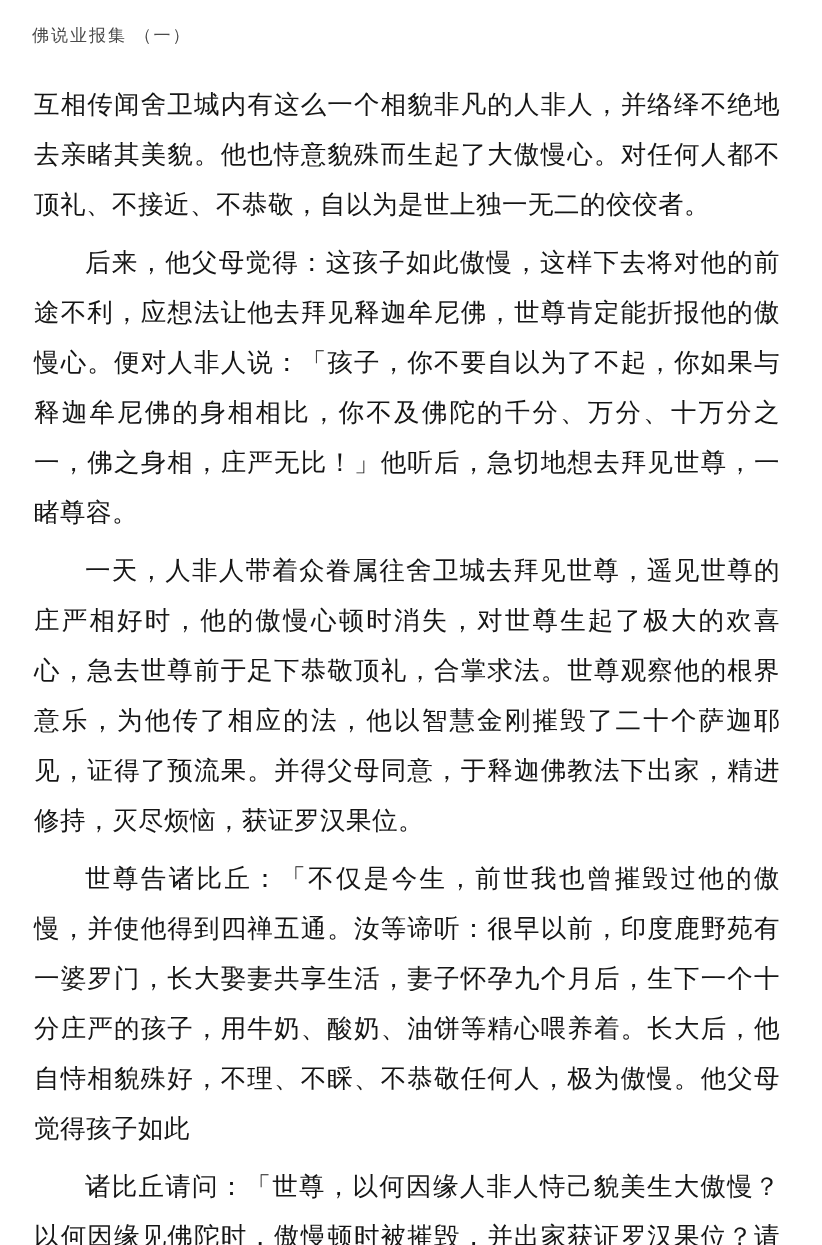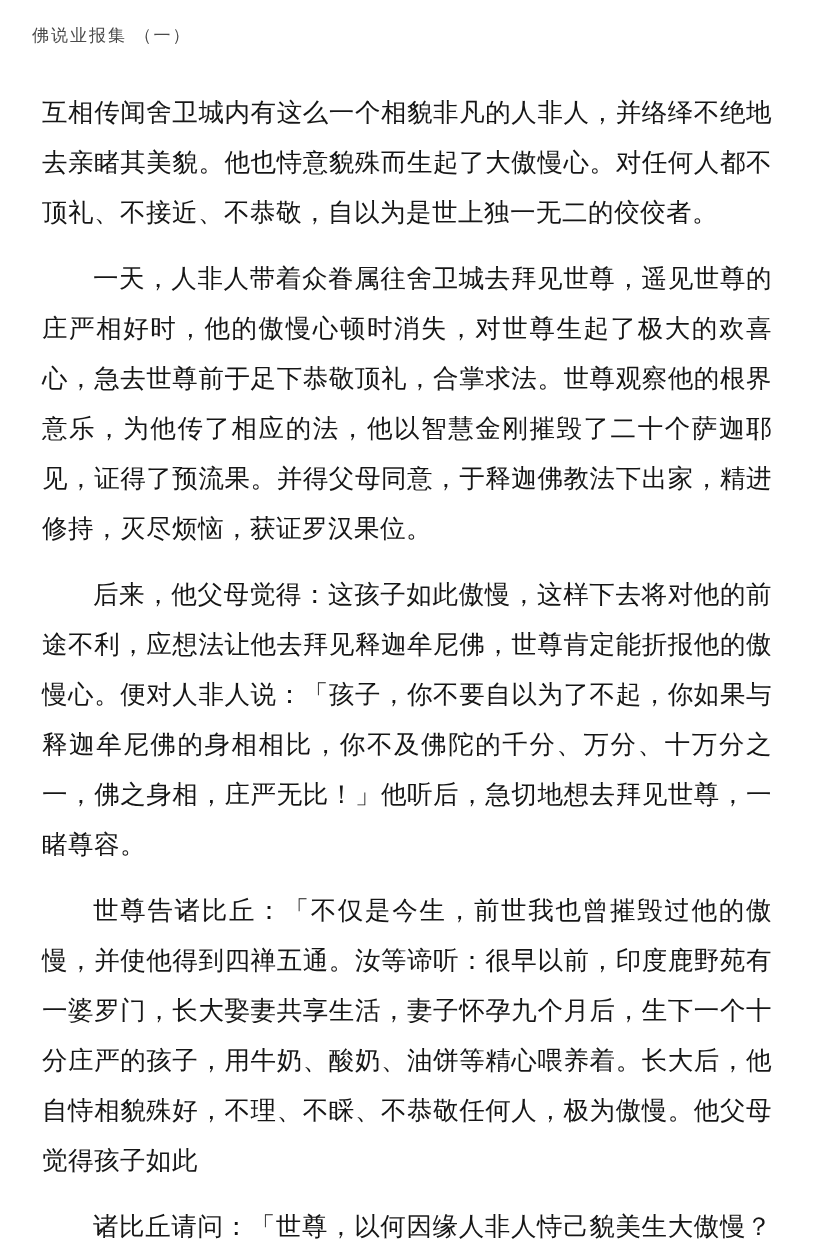--- a/index.html
+++ b/index.html
@@ -41,21 +41,21 @@
   .body-text {
     flex: 1 1 auto;
     font-size: 25.5px;
     line-height: 50px;
     text-align: justify;
     text-justify: inter-character;
     letter-spacing: 0.5px;
     color: #161616;
   }
   .body-text p {
-    margin: 16px;
+    margin: 8px;
     text-indent: 0;
   }
   .body-text p.indent {
     text-indent: 2em;
   }
   .page-number {
     text-align: left;
     font-size: 20px;
     color: #111;
     padding-bottom: 14px;
@@ -66,21 +66,21 @@
 </head>
 <body>
 
 <div class="page">
 
   <div class="running-head">佛说业报集 （一）</div>
   <hr class="header-rule">
 
   <div class="body-text">
     <p>互相传闻舍卫城内有这么一个相貌非凡的人非人，并络绎不绝地去亲睹其美貌。他也恃意貌殊而生起了大傲慢心。对任何人都不顶礼、不接近、不恭敬，自以为是世上独一无二的佼佼者。</p>
+    <p class="indent">后来，他父母觉得：这孩子如此傲慢，这样下去将对他的前途不利，应想法让他去拜见释迦牟尼佛，世尊肯定能折报他的傲慢心。便对人非人说：「孩子，你不要自以为了不起，你如果与释迦牟尼佛的身相相比，你不及佛陀的千分、万分、十万分之一，佛之身相，庄严无比！」他听后，急切地想去拜见世尊，一睹尊容。</p>
     <p class="indent">一天，人非人带着众眷属往舍卫城去拜见世尊，遥见世尊的庄严相好时，他的傲慢心顿时消失，对世尊生起了极大的欢喜心，急去世尊前于足下恭敬顶礼，合掌求法。世尊观察他的根界意乐，为他传了相应的法，他以智慧金刚摧毁了二十个萨迦耶见，证得了预流果。并得父母同意，于释迦佛教法下出家，精进修持，灭尽烦恼，获证罗汉果位。</p>
-    <p class="indent">后来，他父母觉得：这孩子如此傲慢，这样下去将对他的前途不利，应想法让他去拜见释迦牟尼佛，世尊肯定能折报他的傲慢心。便对人非人说：「孩子，你不要自以为了不起，你如果与释迦牟尼佛的身相相比，你不及佛陀的千分、万分、十万分之一，佛之身相，庄严无比！」他听后，急切地想去拜见世尊，一睹尊容。</p>
     <p class="indent">世尊告诸比丘：「不仅是今生，前世我也曾摧毁过他的傲慢，并使他得到四禅五通。汝等谛听：很早以前，印度鹿野苑有一婆罗门，长大娶妻共享生活，妻子怀孕九个月后，生下一个十分庄严的孩子，用牛奶、酸奶、油饼等精心喂养着。长大后，他自恃相貌殊好，不理、不睬、不恭敬任何人，极为傲慢。他父母觉得孩子如此</p>
     <p class="indent">诸比丘请问：「世尊，以何因缘人非人恃己貌美生大傲慢？以何因缘见佛陀时，傲慢顿时被摧毁，并出家获证罗汉果位？请为吾等演说。」。</p>
   </div>
 
   <div class="page-number">166</div>
 
 </div>
 
 </body></html>

